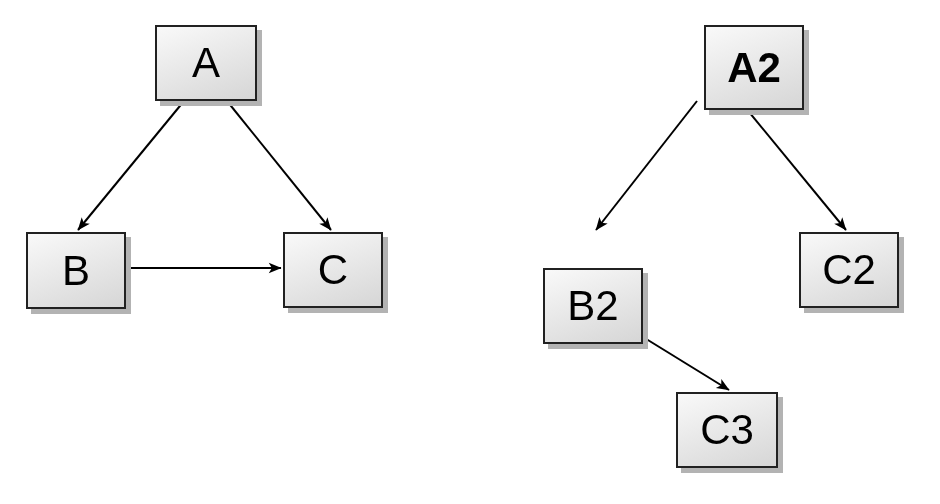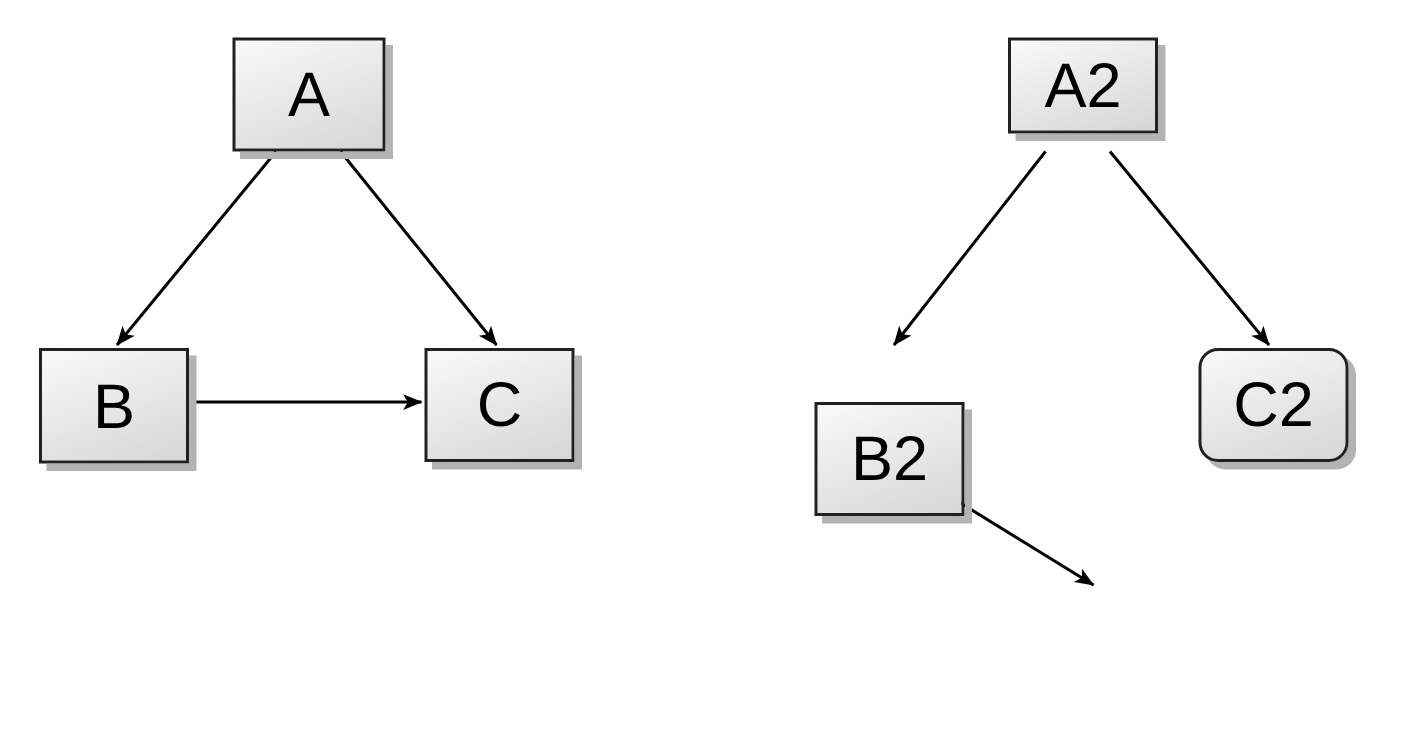--- a/index.html
+++ b/index.html
@@ -69,22 +69,25 @@
     </svg>
 <div class="node" style="left: 155px; top: 25px; width: 102px; height: 76px;">
       <span class="node-label">A</span>
     </div>
     <div class="node" style="left: 26px; top: 232px; width: 100px; height: 77px;">
       <span class="node-label">B</span>
     </div>
     <div class="node" style="left: 283px; top: 232px; width: 100px; height: 76px;">
       <span class="node-label">C</span>
     </div>
-    <div class="node" style="left: 672px; top: 25px; width: 100px; height: 64px;">
+    <div class="node" style="left: 704px; top: 25px; width: 100px; height: 85px; font-weight: bold;">
       <span class="node-label">A2</span>
     </div>
     <div class="node" style="left: 543px; top: 232px; width: 100px; height: 76px; margin-top: 36px;">
       <span class="node-label">B2</span>
     </div>
-    <div class="node" style="left: 799px; top: 232px; width: 100px; height: 76px; border-radius: 13px;">
+    <div class="node" style="left: 799px; top: 232px; width: 100px; height: 76px;">
       <span class="node-label">C2</span>
+    </div>
+    <div class="node" style="left: 676px; top: 392px; width: 102px; height: 76px;">
+      <span class="node-label">C3</span>
     </div>
   </div>
 
 </body></html>

